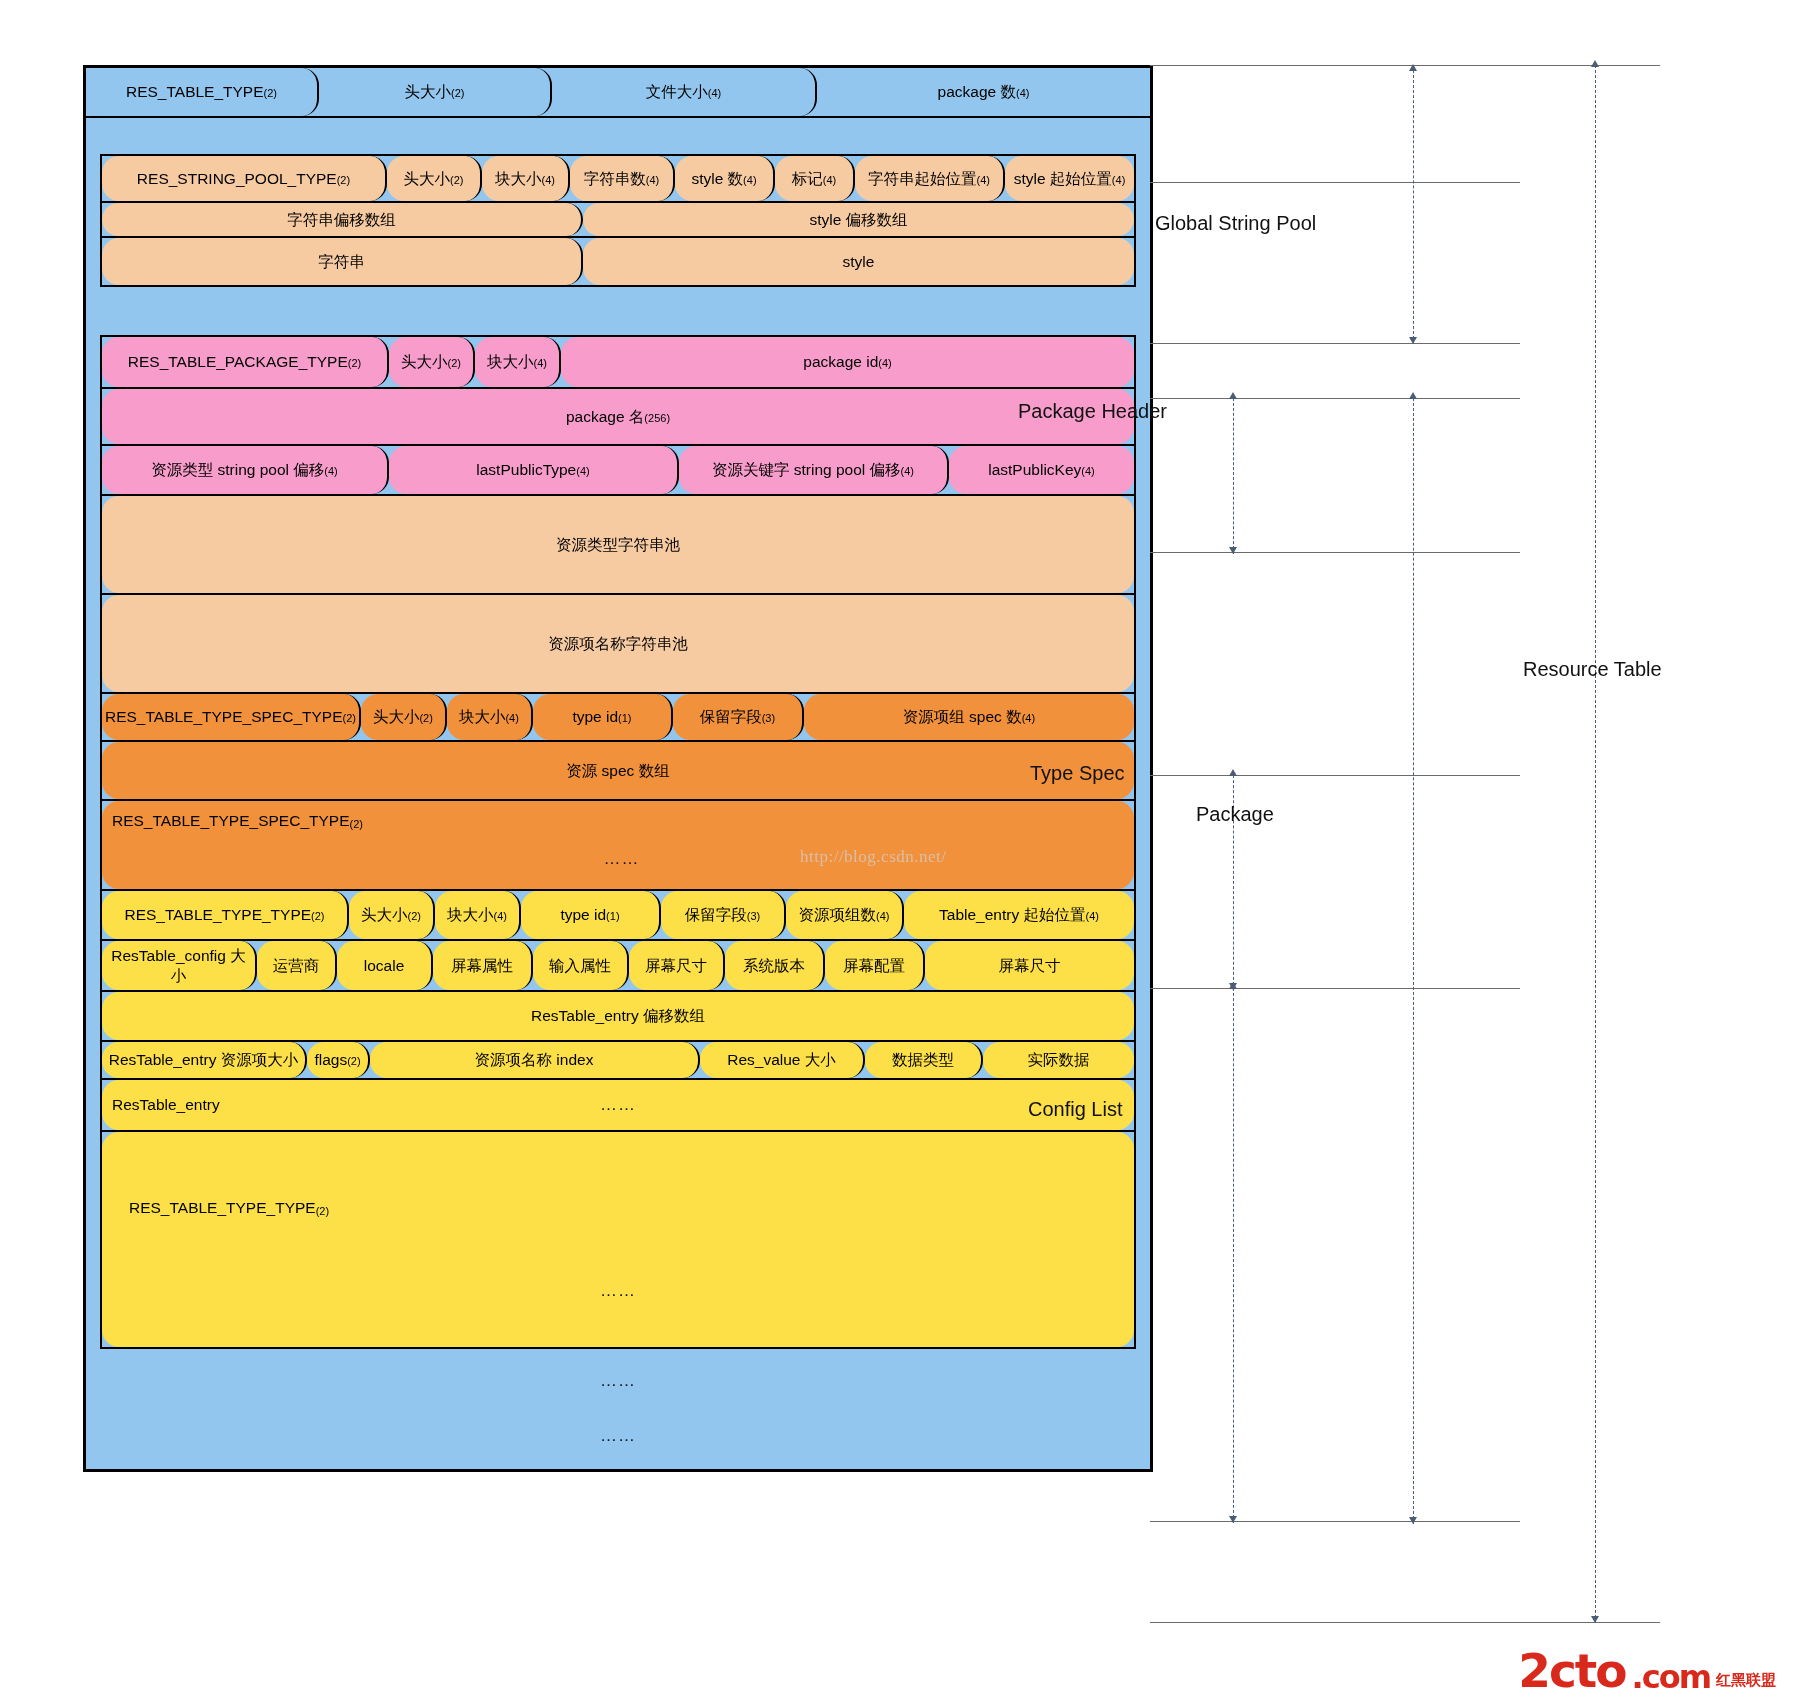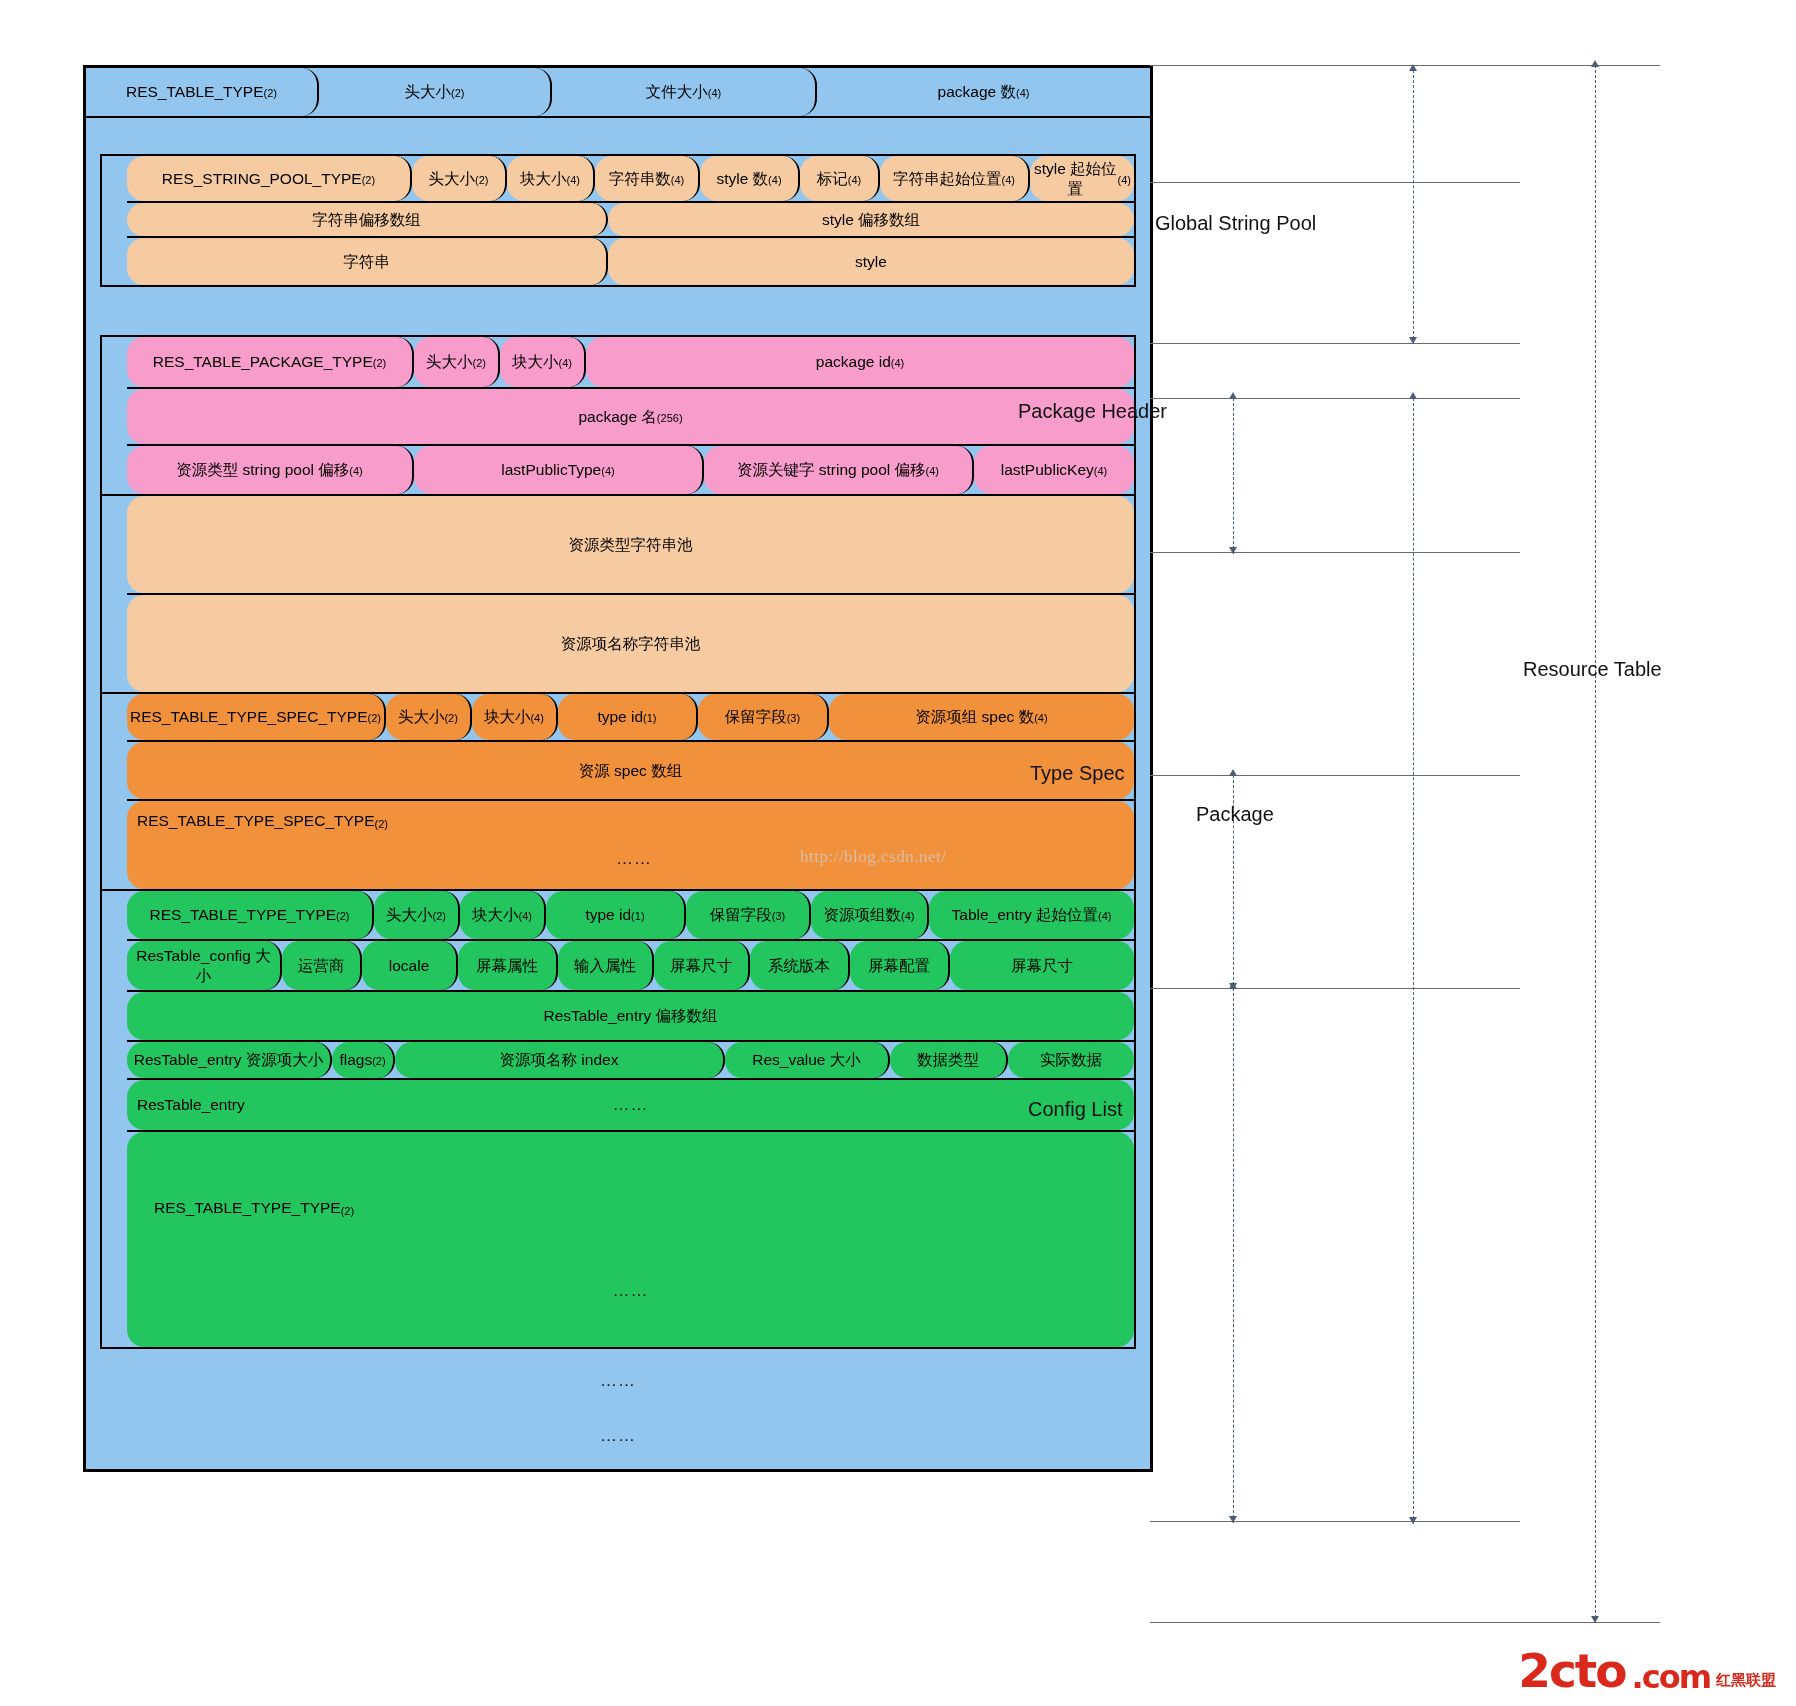--- a/index.html
+++ b/index.html
@@ -30,32 +30,32 @@
   
   .hdr-row{border-bottom:2px solid #000;}
   .hdr-row .cell{background:#93c6ee;height:48px;border-right:2px solid #000;}
   .hdr-row .cell:last-child{border-right:none;}
 
   
   .blue-gap{background:#93c6ee;width:100%;}
 
   
   .block{
-    margin:0 14px;border:2px solid #000;box-sizing:border-box;padding-left:25px;
+    margin:0 14px;border:2px solid #000;box-sizing:border-box;
   }
   .block .row{border-bottom:2px solid #000;}
   .block .row:last-child{border-bottom:none;}
   .block .cell{border-right:2px solid #000;}
   .block .cell:last-child{border-right:none;}
 
   .sp .cell{background:#f7cba2;}
   .pk .cell{background:#f79ccb;}
   .pool .cell{background:#f7cba2;}
   .ts .cell{background:#f2913c;}
-  .cl .cell{background:#22c55e;}
+  .cl .cell{background:#fde047;}
 
   .left-text{justify-content:flex-start;text-align:left;padding-left:10px;}
   .tall-left{align-items:flex-start;padding-top:10px;}
 
   .ellipsis{font-size:17px;letter-spacing:1px;color:#111;}
 
   .watermark-url{
     position:absolute;color:#d9bfa8;font-size:17px;
     font-family:"Liberation Serif","DejaVu Serif",serif;
     letter-spacing:.5px;pointer-events:none;

